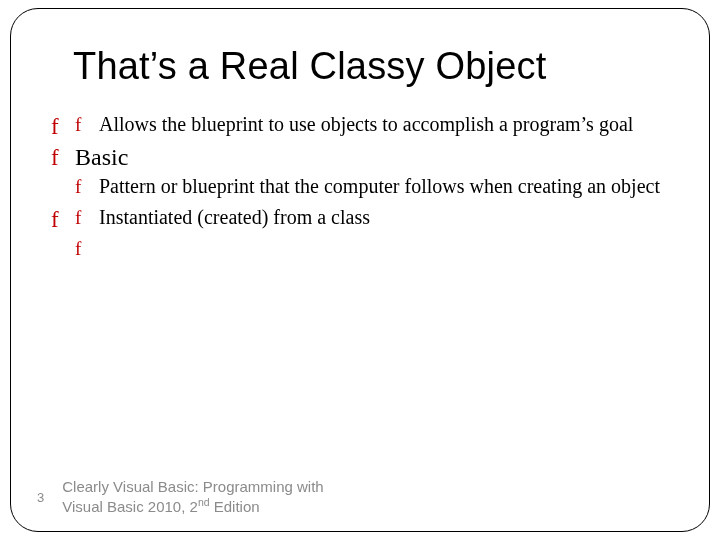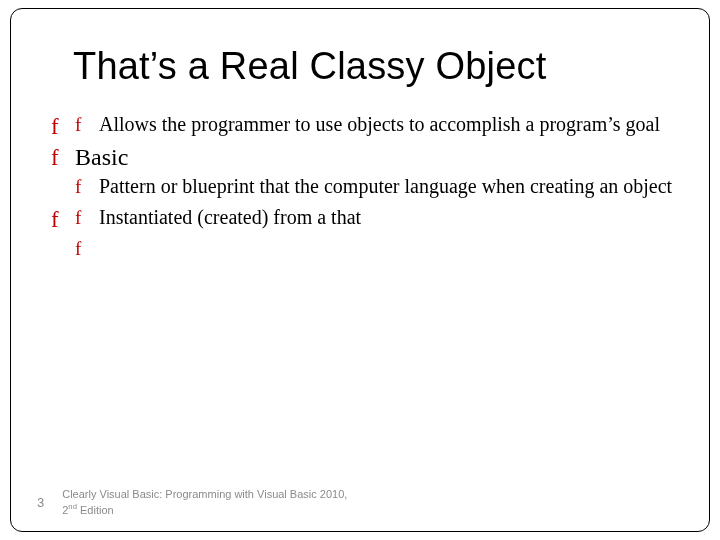--- a/index.html
+++ b/index.html
@@ -18,21 +18,21 @@
     height: 540px;
     box-sizing: border-box;
   }
   .frame {
     position: absolute;
     top: 8px;
     left: 10px;
     right: 10px;
     bottom: 8px;
     border: 1px solid #000;
-    border-radius: 12px;
+    border-radius: 28px;
     box-sizing: border-box;
     padding: 28px 36px 18px 36px;
   }
   .title {
     font-family: Arial, Helvetica, sans-serif;
     font-size: 38px;
     font-weight: 400;
     letter-spacing: 0.2px;
     margin: 8px 0 24px 26px;
     color: #000;
@@ -71,21 +71,21 @@
     align-items: center;
     gap: 18px;
   }
   .pagenum {
     font-family: Arial, Helvetica, sans-serif;
     font-size: 13px;
     color: #8B8B8B;
   }
   .foot-text {
     font-family: Arial, Helvetica, sans-serif;
-    font-size: 11px;
+    font-size: 15px;
     color: #8B8B8B;
     max-width: 300px;
     line-height: 1.25;
   }
   .foot-text sup {
     font-size: 0.7em;
   }
 </style>
 </head>
 <body>
@@ -95,38 +95,38 @@
 
     <div class="title">That’s a Real Classy Object</div>
 
     <div class="content">
 
       <div class="lvl1">
         <span class="bullet">f</span>
       </div>
       <div class="lvl2">
         <span class="bullet">f</span>
-        <span>Allows the programmer to use objects to accomplish a program’s goal</span>
+        <span>Allows the blueprint to use objects to accomplish a program’s goal</span>
       </div>
 
       <div class="lvl1">
         <span class="bullet">f</span>
         <span>Basic</span>
       </div>
       <div class="lvl2">
         <span class="bullet">f</span>
-        <span>Pattern or blueprint that the computer language when creating an object</span>
+        <span>Pattern or blueprint that the computer follows when creating an object</span>
       </div>
 
       <div class="lvl1">
         <span class="bullet">f</span>
       </div>
       <div class="lvl2">
         <span class="bullet">f</span>
-        <span>Instantiated (created) from a that</span>
+        <span>Instantiated (created) from a class</span>
       </div>
       <div class="lvl2">
         <span class="bullet">f</span>
       </div>
 
     </div>
 
     <div class="footer">
       <span class="pagenum">3</span>
       <span class="foot-text">

